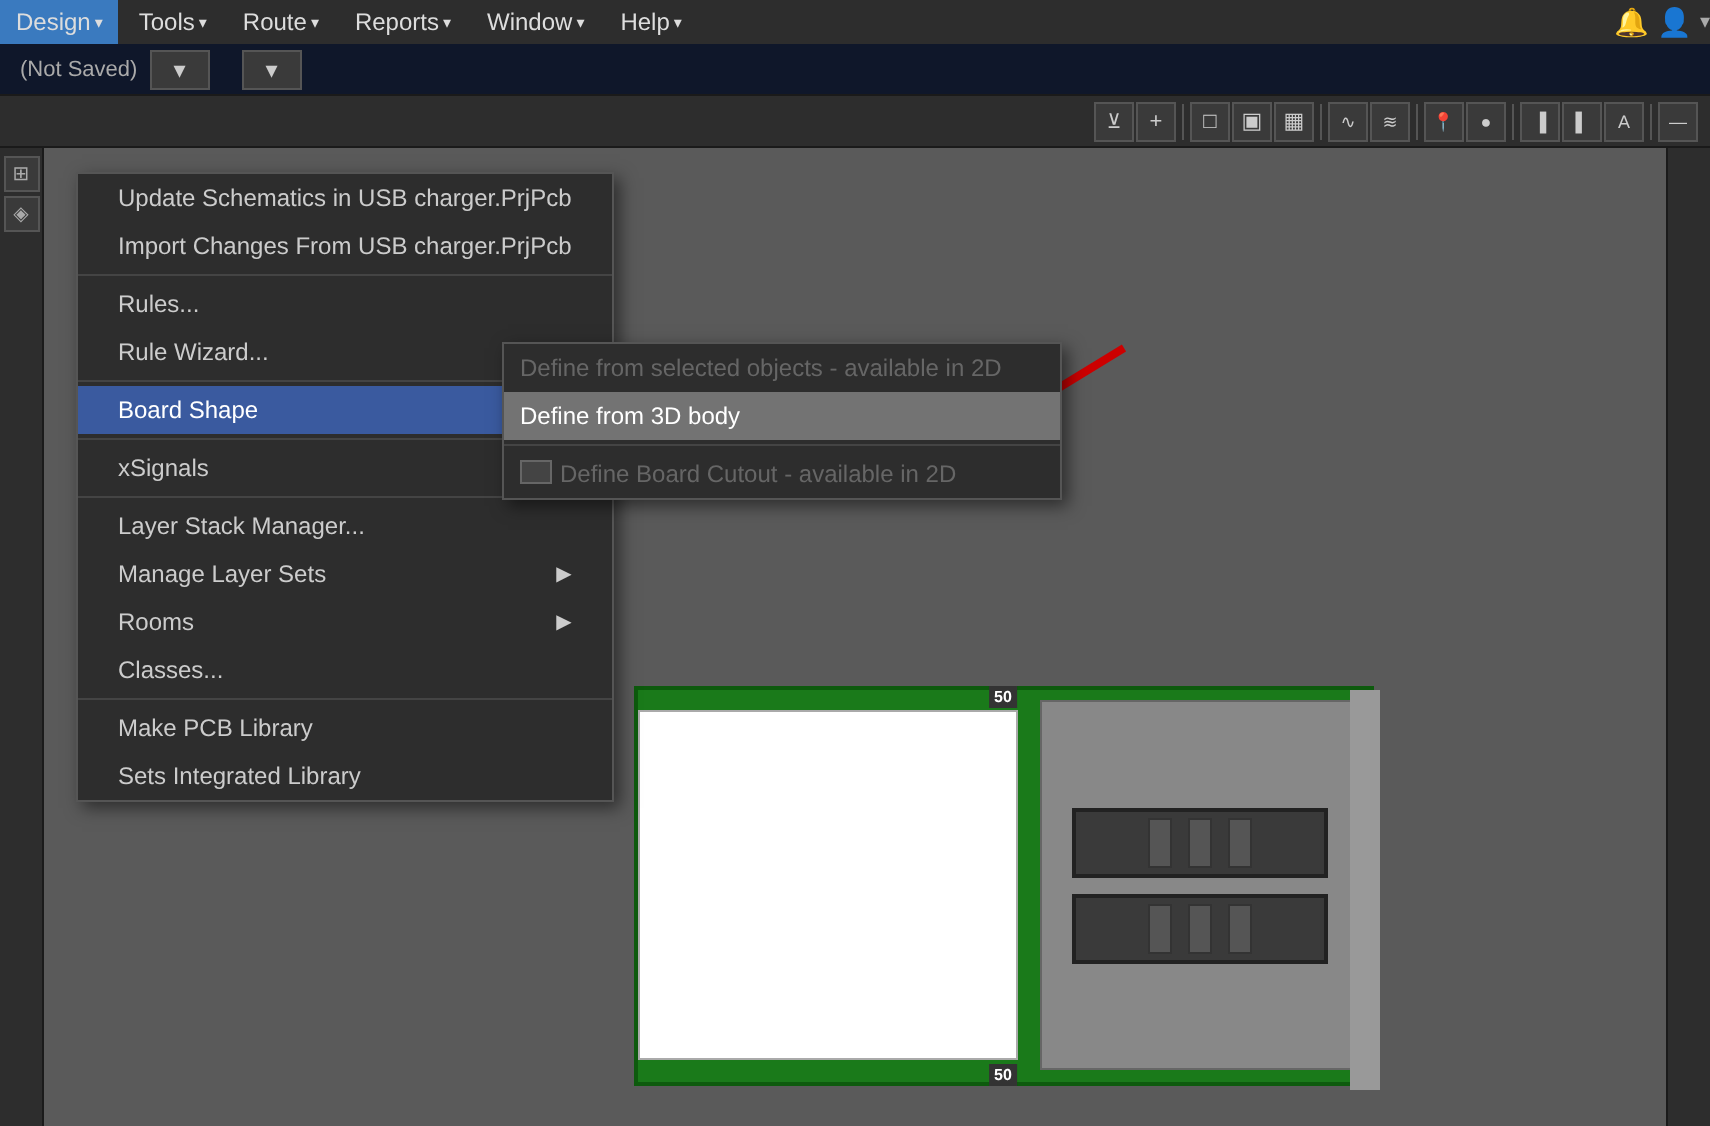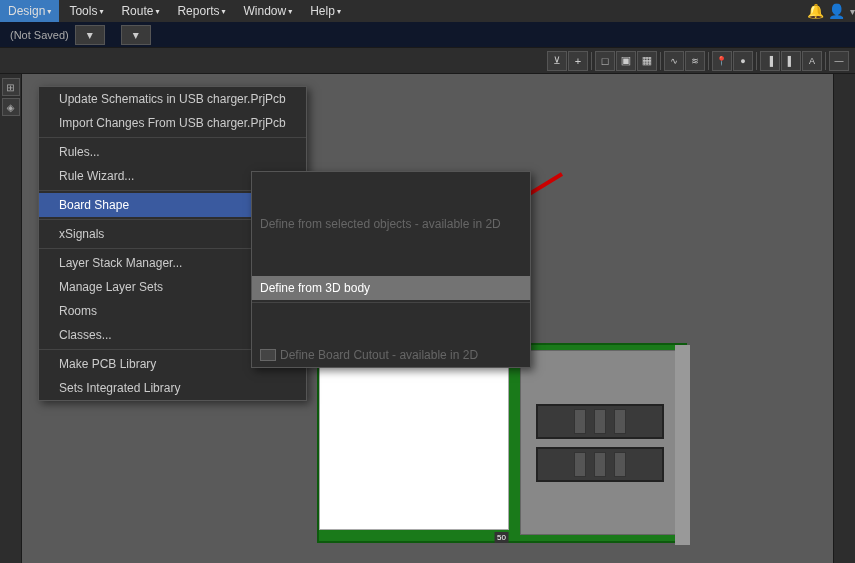--- a/index.html
+++ b/index.html
@@ -126,20 +126,21 @@
       position: relative;
       overflow: hidden;
     }
 
     
     .pcb-preview {
       position: absolute;
       bottom: 20px;
       left: 50%;
       transform: translateX(-30%);
+      font-weight: bold;
     }
     .pcb-board {
       width: 370px;
       height: 200px;
       background: #1a7a1a;
       position: relative;
       border: 2px solid #0d5a0d;
     }
     .pcb-left-section {
       position: absolute;
@@ -231,22 +232,20 @@
       min-width: 280px;
       z-index: 101;
       box-shadow: 3px 3px 8px rgba(0,0,0,0.5);
     }
     .submenu-item {
       padding: 5px 8px;
       cursor: pointer;
       color: #ccc;
       white-space: nowrap;
       display: flex;
-      align-items: center;
-      margin-top: 40px;
     }
     .submenu-item.highlighted { background: #3a7abf; color: white; }
     .submenu-item.disabled { color: #666; cursor: default; }
     .submenu-sep { height: 1px; background: #444; margin: 2px 0; }
 
     
     .red-arrow {
       position: absolute;
       z-index: 50;
     }

